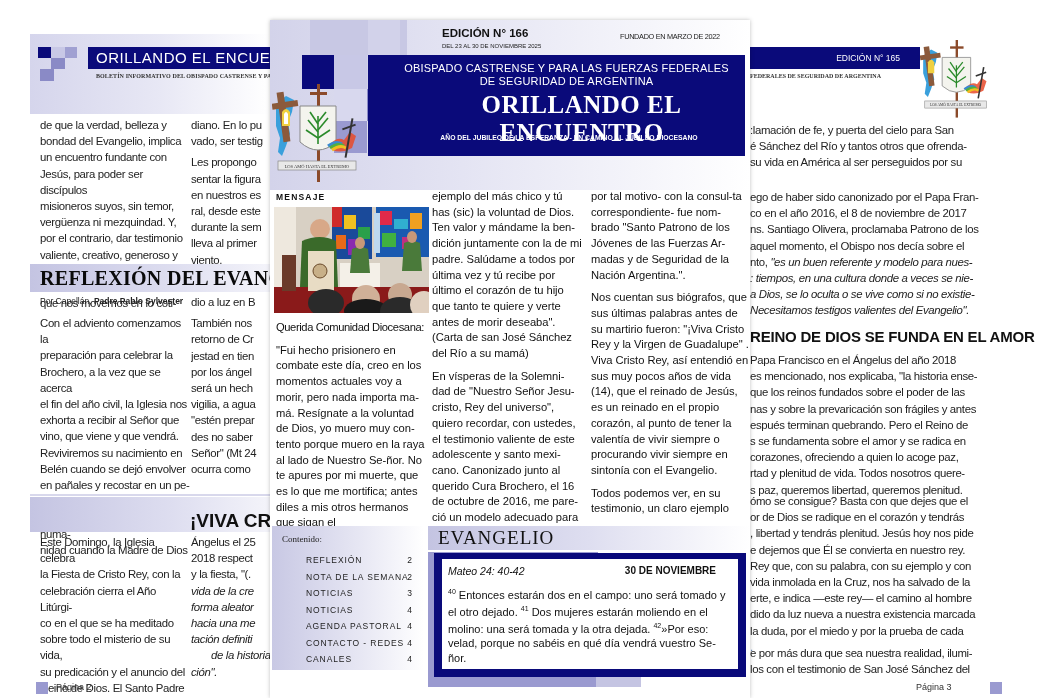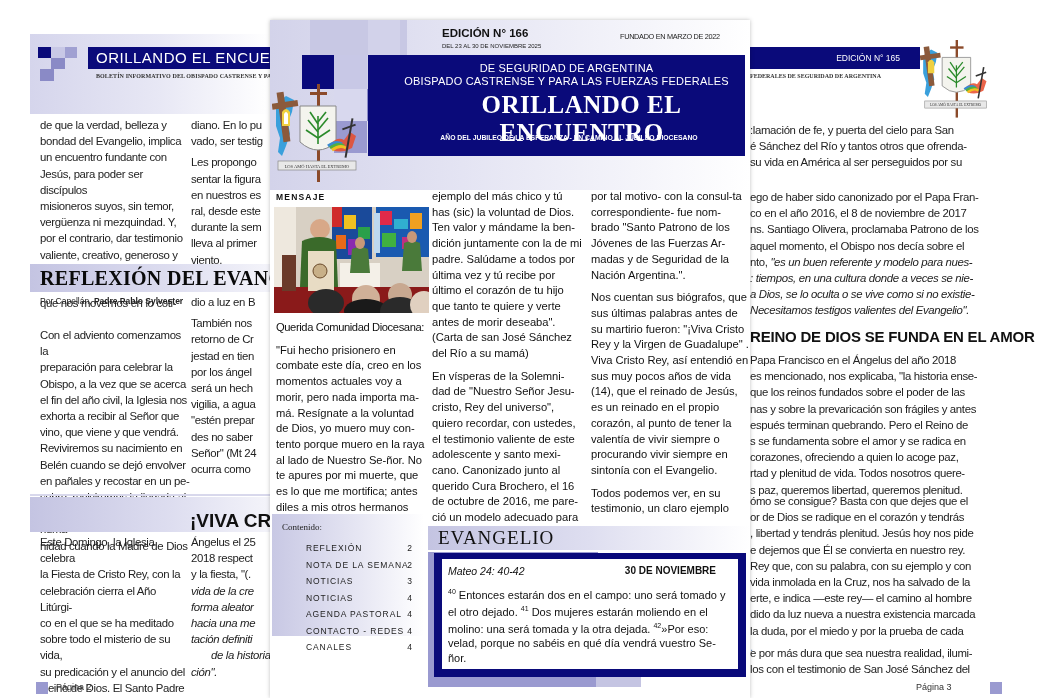--- a/index.html
+++ b/index.html
@@ -44,21 +44,21 @@
   .logo { position: absolute; }
 
   .msg-label { position: absolute; left: 6px; top: 172px; font-size: 8.5px; font-weight: bold; letter-spacing: 1.2px; color: #111; }
   .photo { position: absolute; left: 4px; top: 187px; width: 155px; height: 106px; overflow: hidden; background: #3a2a22; }
   .cp-col { position: absolute; font-size: 11.2px; line-height: 15.7px; color: #111; letter-spacing: -0.05px; }
   .cp-col p { margin-bottom: 7px; }
   .cp-c1 { left: 6px; top: 300px; width: 150px; }
   .cp-c2 { left: 162px; top: 169px; width: 150px; }
   .cp-c3 { left: 321px; top: 169px; width: 158px; }
 
-  .toc { position: absolute; left: 2px; top: 494px; width: 152px; height: 122px;
+  .toc { position: absolute; left: 2px; top: 506px; width: 152px; height: 144px;
     background: linear-gradient(90deg, #c8c8e4 0%, #e8e8f4 60%, #ffffff 100%); }
   .toc-heading { position: absolute; left: 10px; top: 8px; font-family: "Liberation Serif", serif; font-size: 9px; color: #222; }
   .toc-row { position: absolute; left: 10px; width: 130px; font-size: 8.5px; letter-spacing: 0.9px; color: #222; padding-left: 24px; }
   .toc-row .num { position: absolute; right: 0; top: 0; letter-spacing: 0; }
 
   .evang-bar { position: absolute; left: 158px; top: 506px; width: 322px; height: 24px;
     background: linear-gradient(90deg, #c4c4e2 0%, #dedef0 50%, #ffffff 100%); }
   .evang-title { position: absolute; left: 168px; top: 507px; font-family: "Liberation Serif", serif; font-size: 19px; letter-spacing: 1px; color: #111; }
   .evang-frame-bg1 { position: absolute; left: 158px; top: 532px; width: 170px; height: 135px; background: #9a9ad0; }
   .evang-frame-bg2 { position: absolute; left: 326px; top: 552px; width: 45px; height: 115px; background: #c4c4e2; }
@@ -113,24 +113,24 @@
     <div>viento.</div>
   </div>
 
   <div class="section-bar" style="top:230px;height:28px;">
     <div class="reflexion-title">REFLEXIÓN DEL EVANGELIO</div>
   </div>
   <div class="byline">
     <span>Por Capellán, </span><b>Padre Pablo Sylvester</b>
   </div>
 
-  <div class="col lp-c1" style="top:293px;">
+  <div class="col lp-c1" style="top:281px;">
     <div>Con el adviento comenzamos la</div>
     <div>preparación para celebrar la</div>
-    <div>Obispo, a la vez que se acerca</div>
+    <div>Brochero, a la vez que se acerca</div>
     <div>el fin del año civil, la Iglesia nos</div>
     <div>exhorta a recibir al Señor que</div>
     <div>vino, que viene y que vendrá.</div>
     <div>Reviviremos su nacimiento en</div>
     <div>Belén cuando se dejó envolver</div>
     <div>en pañales y recostar en un pe-</div>
     <div>sebre, reviviremos la llegada al</div>
     <div>mundo del Redentor de la huma-</div>
     <div>nidad cuando la Madre de Dios</div>
   </div>
@@ -191,22 +191,22 @@
   <div class="cp-sq" style="left:64px;top:69px;width:33px;height:32px;background:#d8d8ee;"></div>
   <div class="cp-sq" style="left:97px;top:69px;width:33px;height:32px;background:#8a8ac6;"></div>
   <div class="cp-sq" style="left:64px;top:101px;width:33px;height:32px;background:#9a9ad0;"></div>
 
   <div class="edition">EDICIÓN N° 166</div>
   <div class="edition-dates">DEL 23 AL 30 DE NOVIEMBRE 2025</div>
   <div class="founded">FUNDADO EN MARZO DE 2022</div>
 
   <div class="cp-banner">
     <div class="cp-org">
+      <div>OBISPADO CASTRENSE Y PARA LAS FUERZAS  FEDERALES</div>
       <div>DE SEGURIDAD DE ARGENTINA</div>
-      <div>OBISPADO CASTRENSE Y PARA LAS FUERZAS  FEDERALES</div>
     </div>
     <div class="cp-title">ORILLANDO EL ENCUENTRO</div>
     <div class="cp-tag">AÑO DEL JUBILEO DE LA ESPERANZA - EN CAMINO AL JUBILEO DIOCESANO</div>
   </div>
 
   <svg class="logo" style="left:2px;top:62px;" width="96" height="100" viewBox="0 0 96 100">
     <path d="M4 22 L14 14 L22 18 L20 30 L16 40 L18 52 L14 64 L10 74 L6 70 L8 56 L4 44 Z" fill="#3aa0dc"></path>
     <rect x="8" y="10" width="7" height="50" fill="#8b5a3c" transform="rotate(-8 12 35)"></rect>
     <rect x="0" y="20" width="26" height="6" fill="#8b5a3c" transform="rotate(-8 12 23)"></rect>
     <path d="M10 30 Q14 24 18 30 L18 44 L10 44 Z" fill="#f0d040"></path>

